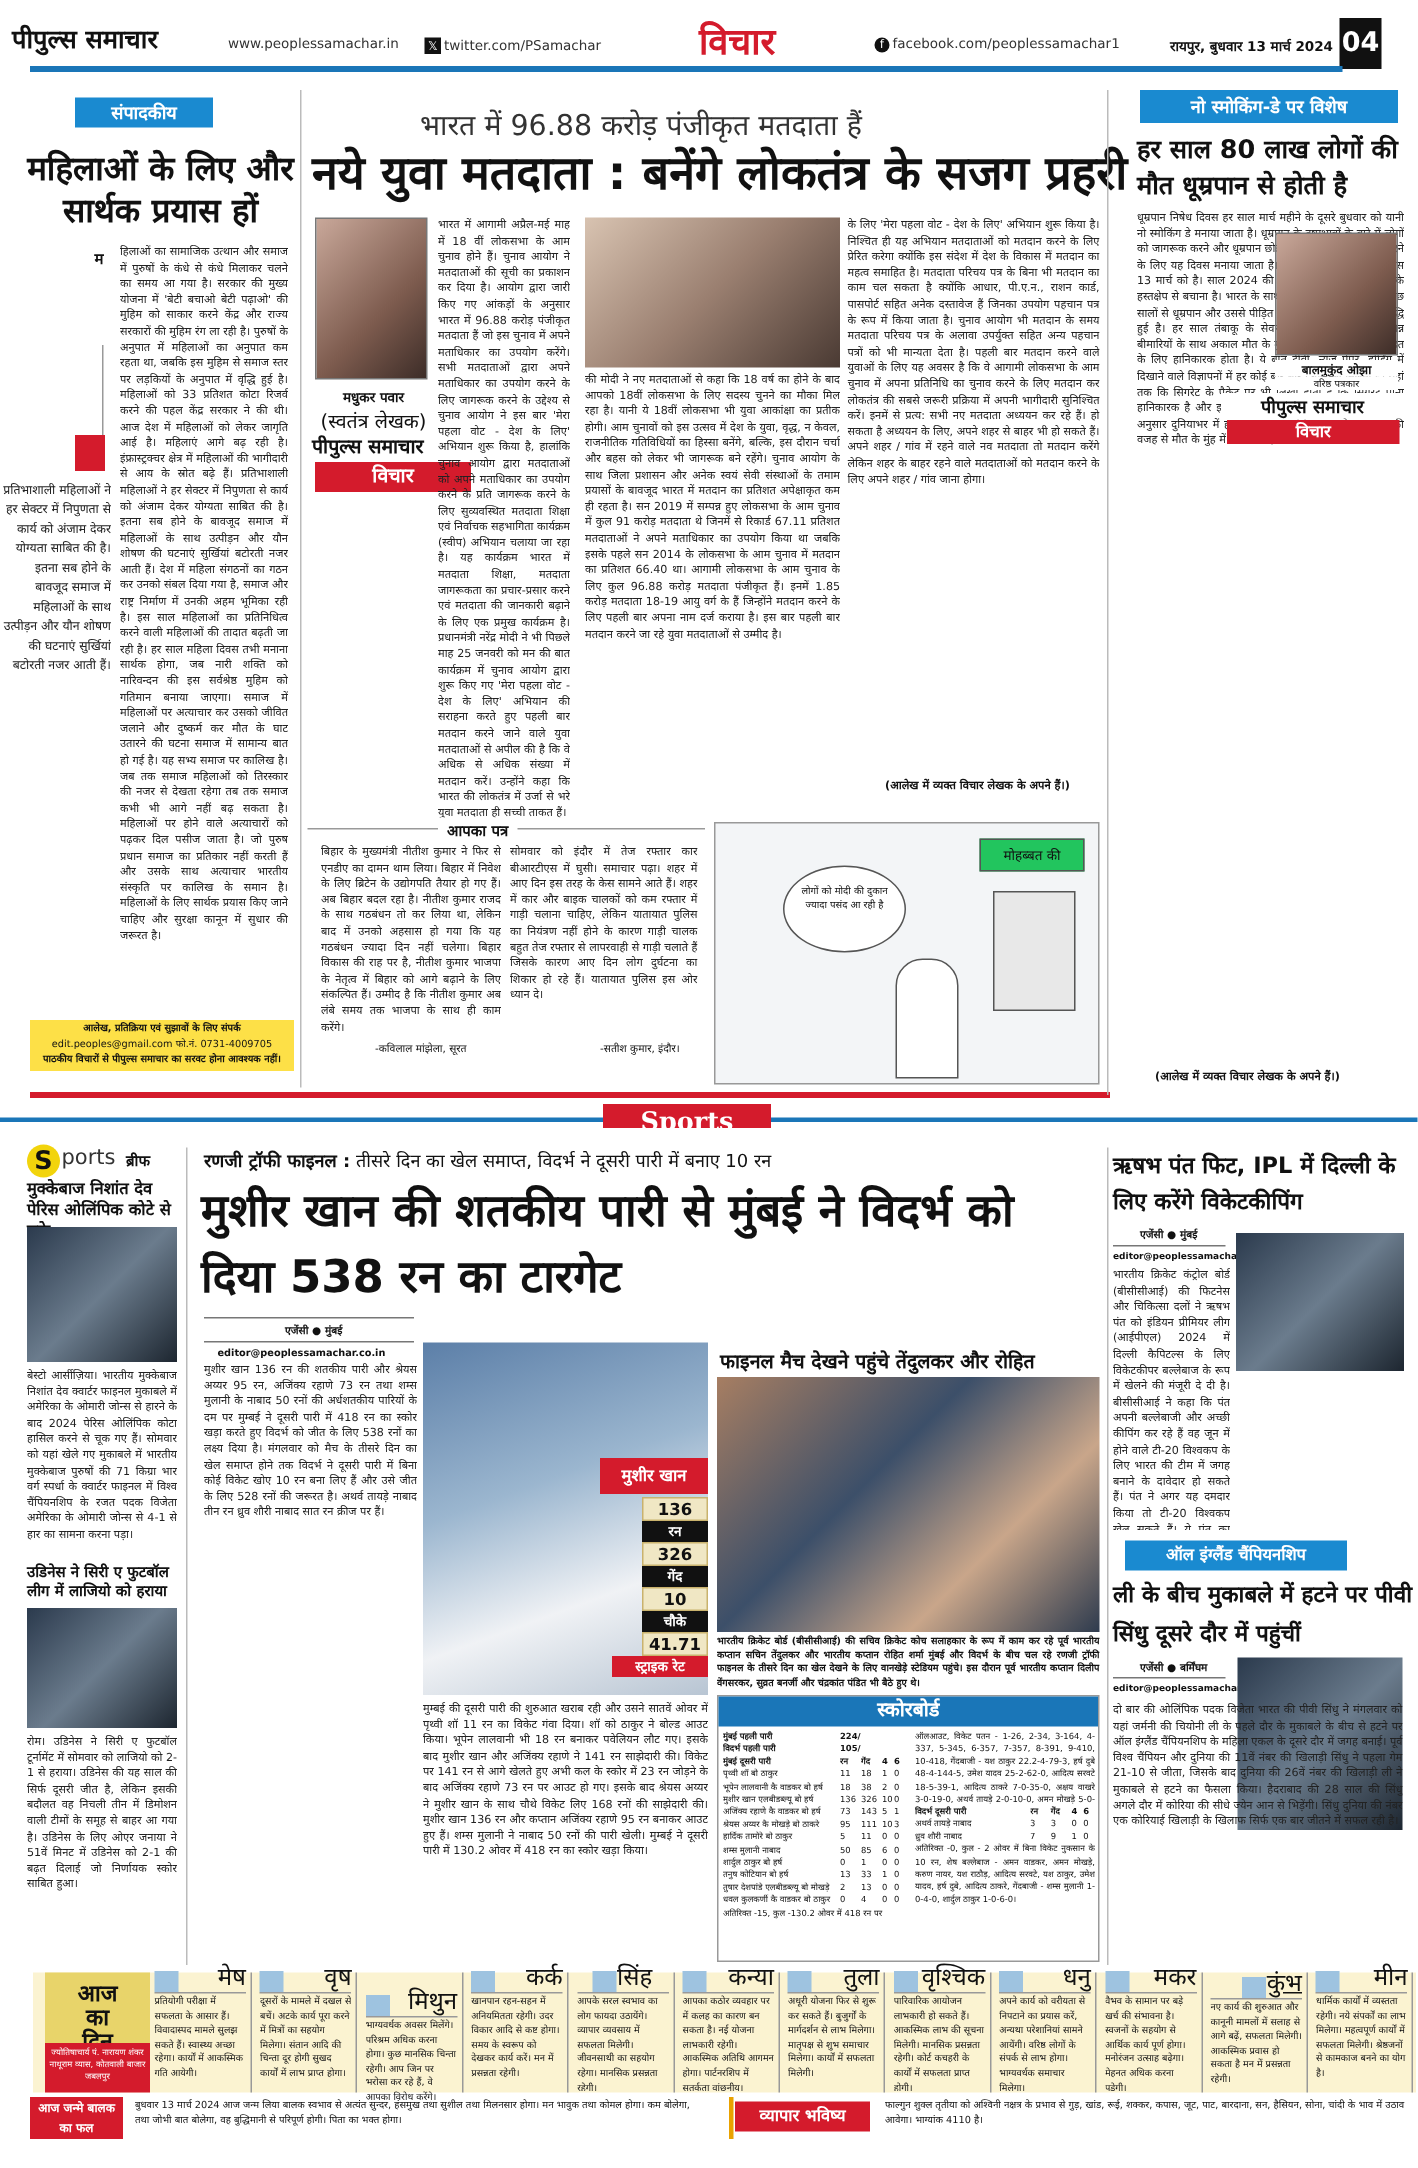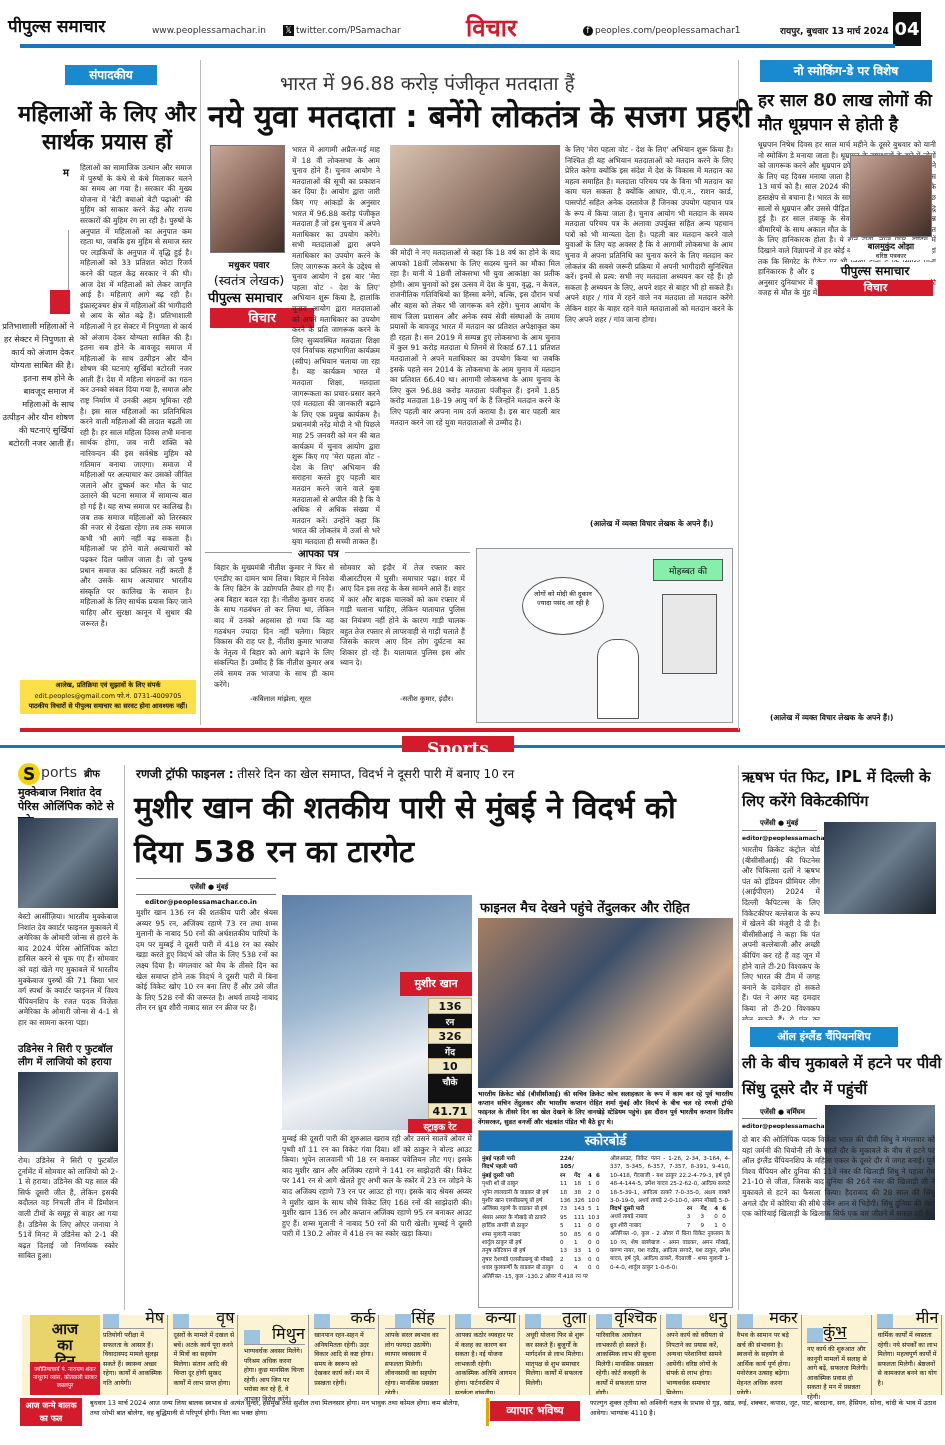--- a/index.html
+++ b/index.html
@@ -34,27 +34,27 @@
 .vline{background:#444;width:1px}
 </style>
 </head>
 <body>
 
 <div id="mast" class="abs">
   <div class="abs logo">पीपुल्स समाचार</div>
   <div class="abs web">www.peoplessamachar.in</div>
   <div class="abs tw"><span class="xi">𝕏</span><span>twitter.com/PSamachar</span></div>
   <div class="abs sec">विचार</div>
-  <div class="abs fb"><span class="fi">f</span><span>peoples.com/peoplessamachar1</span></div>
+  <div class="abs fb"><span class="fi">f</span><span>facebook.com/peoplessamachar1</span></div>
   <div class="abs date">रायपुर, बुधवार 13 मार्च 2024</div>
   <div class="abs page">04</div>
   <div class="abs bar"></div>
 </div>
 
-<div class="abs tagbox" style="left:65px;top:65px;width:92px;height:20px;font-size:12px;line-height:20px">संपादकीय</div>
+<div class="abs tagbox" style="left:50px;top:65px;width:92px;height:20px;font-size:12px;line-height:20px">संपादकीय</div>
 <div class="abs head-hindi" style="left:16px;top:100px;width:182px;font-size:22px;line-height:28px;text-align:center">महिलाओं के लिए और सार्थक प्रयास हों</div>
 <div class="abs" style="left:63px;top:165px;font-size:10px;font-weight:bold">म</div>
 <div class="abs txt" style="left:80px;top:163px;width:112px;height:495px">हिलाओं का सामाजिक उत्थान और समाज में पुरुषों के कंधे से कंधे मिलाकर चलने का समय आ गया है। सरकार की मुख्य योजना में 'बेटी बचाओ बेटी पढ़ाओ' की मुहिम को साकार करने केंद्र और राज्य सरकारों की मुहिम रंग ला रही है। पुरुषों के अनुपात में महिलाओं का अनुपात कम रहता था, जबकि इस मुहिम से समाज स्तर पर लड़कियों के अनुपात में वृद्धि हुई है। महिलाओं को 33 प्रतिशत कोटा रिजर्व करने की पहल केंद्र सरकार ने की थी। आज देश में महिलाओं को लेकर जागृति आई है। महिलाएं आगे बढ़ रही है। इंफ्रास्ट्रक्चर क्षेत्र में महिलाओं की भागीदारी से आय के स्रोत बढ़े हैं। प्रतिभाशाली महिलाओं ने हर सेक्टर में निपुणता से कार्य को अंजाम देकर योग्यता साबित की है। इतना सब होने के बावजूद समाज में महिलाओं के साथ उत्पीड़न और यौन शोषण की घटनाएं सुर्खियां बटोरती नजर आती हैं। देश में महिला संगठनों का गठन कर उनको संबल दिया गया है, समाज और राष्ट्र निर्माण में उनकी अहम भूमिका रही है। इस साल महिलाओं का प्रतिनिधित्व करने वाली महिलाओं की तादात बढ़ती जा रही है। हर साल महिला दिवस तभी मनाना सार्थक होगा, जब नारी शक्ति को नारिवन्दन की इस सर्वश्रेष्ठ मुहिम को गतिमान बनाया जाएगा। समाज में महिलाओं पर अत्याचार कर उसको जीवित जलाने और दुष्कर्म कर मौत के घाट उतारने की घटना समाज में सामान्य बात हो गई है। यह सभ्य समाज पर कालिख है। जब तक समाज महिलाओं को तिरस्कार की नजर से देखता रहेगा तब तक समाज कभी भी आगे नहीं बढ़ सकता है। महिलाओं पर होने वाले अत्याचारों को पढ़कर दिल पसीज जाता है। जो पुरुष प्रधान समाज का प्रतिकार नहीं करती हैं और उसके साथ अत्याचार भारतीय संस्कृति पर कालिख के समान है। महिलाओं के लिए सार्थक प्रयास किए जाने चाहिए और सुरक्षा कानून में सुधार की जरूरत है।</div>
 <div class="abs" style="left:68px;top:230px;width:1px;height:60px;background:#999"></div>
 <div class="abs redbar" style="left:50px;top:290px;width:20px;height:24px"></div>
 <div class="abs" style="left:2px;top:320px;width:72px;font-size:8.2px;line-height:13px;text-align:right;color:#222;overflow:hidden;height:170px">प्रतिभाशाली महिलाओं ने हर सेक्टर में निपुणता से कार्य को अंजाम देकर योग्यता साबित की है। इतना सब होने के बावजूद समाज में महिलाओं के साथ उत्पीड़न और यौन शोषण की घटनाएं सुर्खियां बटोरती नजर आती हैं।</div>
 <div class="abs" style="left:20px;top:680px;width:176px;height:34px;background:#fde047;text-align:center;font-size:6.5px;line-height:10.5px">
   <div style="font-weight:bold">आलेख, प्रतिक्रिया एवं सुझावों के लिए संपर्क</div>
   <div>edit.peoples@gmail.com फो.नं. 0731-4009705</div>
   <div style="font-weight:bold">पाठकीय विचारों से पीपुल्स समाचार का सरवट होना आवश्यक नहीं।</div>
@@ -79,21 +79,21 @@
 <div class="abs" style="left:590px;top:518px;font-size:7.5px;font-weight:bold">(आलेख में व्यक्त विचार लेखक के अपने हैं।)</div>
 
 <div class="abs" style="left:205px;top:552px;width:265px;height:1px;background:#999"></div>
 <div class="abs" style="left:292px;top:546px;background:#fff;padding:0 6px;font-size:10px;font-weight:bold">आपका पत्र</div>
 <div class="abs txt" style="left:214px;top:563px;width:120px;height:130px">बिहार के मुख्यमंत्री नीतीश कुमार ने फिर से एनडीए का दामन थाम लिया। बिहार में निवेश के लिए ब्रिटेन के उद्योगपति तैयार हो गए हैं। अब बिहार बदल रहा है। नीतीश कुमार राजद के साथ गठबंधन तो कर लिया था, लेकिन बाद में उनको अहसास हो गया कि यह गठबंधन ज्यादा दिन नहीं चलेगा। बिहार विकास की राह पर है, नीतीश कुमार भाजपा के नेतृत्व में बिहार को आगे बढ़ाने के लिए संकल्पित हैं। उम्मीद है कि नीतीश कुमार अब लंबे समय तक भाजपा के साथ ही काम करेंगे।</div>
 <div class="abs" style="left:250px;top:694px;font-size:7px">-कविलाल मांझेला, सूरत</div>
 <div class="abs txt" style="left:340px;top:563px;width:125px;height:130px">सोमवार को इंदौर में तेज रफ्तार कार बीआरटीएस में घुसी। समाचार पढ़ा। शहर में आए दिन इस तरह के केस सामने आते हैं। शहर में कार और बाइक चालकों को कम रफ्तार में गाड़ी चलाना चाहिए, लेकिन यातायात पुलिस का नियंत्रण नहीं होने के कारण गाड़ी चालक बहुत तेज रफ्तार से लापरवाही से गाड़ी चलाते हैं जिसके कारण आए दिन लोग दुर्घटना का शिकार हो रहे हैं। यातायात पुलिस इस ओर ध्यान दे।</div>
 <div class="abs" style="left:400px;top:694px;font-size:7px">-सतीश कुमार, इंदौर।</div>
 
 <div class="abs cartoon" style="left:476px;top:548px;width:257px;height:175px">
-  <div class="abs" style="left:176px;top:10px;width:70px;height:22px;background:#86efac;border:1px solid #555;font-size:9px;text-align:center;line-height:22px">मोहब्बत की</div>
+  <div class="abs" style="left:176px;top:10px;width:70px;height:22px;background:#22c55e;border:1px solid #555;font-size:9px;text-align:center;line-height:22px">मोहब्बत की</div>
   <div class="abs" style="left:45px;top:28px;width:82px;height:58px;border:1px solid #555;border-radius:50%;background:#fff;font-size:6.5px;line-height:9px;text-align:center;padding:12px 6px">लोगों को मोदी की दुकान ज्यादा पसंद आ रही है</div>
   <div class="abs" style="left:120px;top:90px;width:42px;height:80px;background:#fff;border:1px solid #555;border-radius:18px 18px 0 0"></div>
   <div class="abs" style="left:185px;top:45px;width:55px;height:80px;background:#e8e8e8;border:1px solid #555"></div>
 </div>
 
 <div class="abs vline" style="left:738px;top:60px;height:670px;background:#bbb"></div>
 <div class="abs tagbox" style="left:760px;top:60px;width:172px;height:22px;font-size:12px;line-height:22px">नो स्मोकिंग-डे पर विशेष</div>
 <div class="abs head-hindi" style="left:758px;top:88px;width:180px;font-size:17px;line-height:24px">हर साल 80 लाख लोगों की मौत धूम्रपान से होती है</div>
 <div class="abs txt" style="left:758px;top:140px;width:178px;height:580px">धूम्रपान निषेध दिवस हर साल मार्च महीने के दूसरे बुधवार को यानी नो स्मोकिंग डे मनाया जाता है। धूम्रपान के दुष्प्रभावों के बारे में लोगों को जागरूक करने और धूम्रपान छोड़ने के लिए लोगों को प्रेरित करने के लिए यह दिवस मनाया जाता है। इस साल धूम्रपान निषेध दिवस 13 मार्च को है। साल 2024 की थीम बच्चों को तंबाकू उद्योग के हस्तक्षेप से बचाना है। भारत के साथ ही सम्पूर्ण विश्व में पिछले कुछ सालों से धूम्रपान और उससे पीड़ित लोगों की संख्या में लगातार वृद्धि हुई है। हर साल तंबाकू के सेवन से हजारों लोगों की विभिन्न बीमारियों के साथ अकाल मौत के मुंह में धकेल देता। धूम्रपान सेहत के लिए हानिकारक होता है। ये बात टीवी, न्यूज पेपर, होर्डिंग में दिखाने वाले विज्ञापनों में हर कोई बार बार देखने को मिलती है। यहां तक कि सिगरेट के पैकेट पर भी लिखा होता है कि सिगरेट पीना हानिकारक है और इससे कैंसर होता है। विश्व स्वास्थ्य संगठन के अनुसार दुनियाभर में हर साल लगभग 80 लाख लोग धूम्रपान की वजह से मौत के मुंह में चले जाते हैं।</div>
 <div class="abs photo" style="left:850px;top:155px;width:82px;height:82px;border:1px solid #777"></div>
@@ -125,21 +125,21 @@
 <div class="abs" style="left:145px;top:898px;font-size:6.5px;font-weight:bold">editor@peoplessamachar.co.in</div>
 <div class="abs txt" style="left:136px;top:908px;width:142px;height:400px">मुशीर खान 136 रन की शतकीय पारी और श्रेयस अय्यर 95 रन, अजिंक्य रहाणे 73 रन तथा शम्स मुलानी के नाबाद 50 रनों की अर्धशतकीय पारियों के दम पर मुम्बई ने दूसरी पारी में 418 रन का स्कोर खड़ा करते हुए विदर्भ को जीत के लिए 538 रनों का लक्ष्य दिया है। मंगलवार को मैच के तीसरे दिन का खेल समाप्त होने तक विदर्भ ने दूसरी पारी में बिना कोई विकेट खोए 10 रन बना लिए हैं और उसे जीत के लिए 528 रनों की जरूरत है। अथर्व तायड़े नाबाद तीन रन ध्रुव शौरी नाबाद सात रन क्रीज पर हैं।</div>
 <div class="abs photo-stadium" style="left:282px;top:895px;width:190px;height:235px"></div>
 <div class="abs" style="left:400px;top:972px;width:72px;height:24px;background:#d41b2c;color:#fff;font-weight:bold;font-size:11px;text-align:center;line-height:24px">मुशीर खान</div>
 <div class="abs" style="left:428px;top:998px;width:44px" id="statcard">
     <div class="sb" style="height: 16px; line-height: 16px;">136</div>
     <div class="sb dark" style="height: 14px; line-height: 14px; font-size: 9px;">रन</div>
     <div class="sb" style="height: 16px; line-height: 16px;">326</div>
     <div class="sb dark" style="height: 14px; line-height: 14px; font-size: 9px;">गेंद</div>
     <div class="sb" style="height: 16px; line-height: 16px;">10</div>
-    <div class="sb dark" style="height: 29px; line-height: 14px; font-size: 9px;">चौके</div>
+    <div class="sb dark" style="height: 14px; line-height: 14px; font-size: 9px;">चौके</div>
     <div class="sb" style="height: 16px; line-height: 16px;">41.71</div>
     <div class="sb dark" style="height: 14px; line-height: 14px; font-size: 9px; background: rgb(212, 27, 44); border-color: rgb(212, 27, 44); margin-left: -20px;">स्ट्राइक रेट</div>
   </div>
 <div class="abs txt" style="left:282px;top:1134px;width:190px;height:175px">मुम्बई की दूसरी पारी की शुरुआत खराब रही और उसने सातवें ओवर में पृथ्वी शॉ 11 रन का विकेट गंवा दिया। शॉ को ठाकुर ने बोल्ड आउट किया। भूपेन लालवानी भी 18 रन बनाकर पवेलियन लौट गए। इसके बाद मुशीर खान और अजिंक्य रहाणे ने 141 रन साझेदारी की। विकेट पर 141 रन से आगे खेलते हुए अभी कल के स्कोर में 23 रन जोड़ने के बाद अजिंक्य रहाणे 73 रन पर आउट हो गए। इसके बाद श्रेयस अय्यर ने मुशीर खान के साथ चौथे विकेट लिए 168 रनों की साझेदारी की। मुशीर खान 136 रन और कप्तान अजिंक्य रहाणे 95 रन बनाकर आउट हुए हैं। शम्स मुलानी ने नाबाद 50 रनों की पारी खेली। मुम्बई ने दूसरी पारी में 130.2 ओवर में 418 रन का स्कोर खड़ा किया।</div>
 
 <div class="abs head-hindi" style="left:480px;top:898px;width:250px;font-size:13px">फाइनल मैच देखने पहुंचे तेंदुलकर और रोहित</div>
 <div class="abs photo-crowd" style="left:478px;top:918px;width:255px;height:170px"></div>
 <div class="abs" style="left:478px;top:1090px;width:255px;height:38px;font-size:6.4px;line-height:9.2px;text-align:justify;overflow:hidden;font-weight:bold">भारतीय क्रिकेट बोर्ड (बीसीसीआई) की सचिव क्रिकेट कोच सलाहकार के रूप में काम कर रहे पूर्व भारतीय कप्तान सचिन तेंदुलकर और भारतीय कप्तान रोहित शर्मा मुंबई और विदर्भ के बीच चल रहे रणजी ट्रॉफी फाइनल के तीसरे दिन का खेल देखने के लिए वानखेड़े स्टेडियम पहुंचे। इस दौरान पूर्व भारतीय कप्तान दिलीप वेंगसरकर, सुव्रत बनर्जी और चंद्रकांत पंडित भी बैठे हुए थे।</div>
 
 <div class="abs" style="left:478px;top:1130px;width:255px;height:178px;border:1px solid #999">
@@ -357,21 +357,21 @@
       <div style="font-size: 6.3px; line-height: 9.6px; height: 64px; overflow: hidden; margin-top: 1px;">अपने कार्य को वरीयता से निपटाने का प्रयास करें, अन्यथा परेशानियां सामने आयेंगी। वरिष्ठ लोगों के संपर्क से लाभ होगा। भाग्यवर्धक समाचार मिलेगा।</div>
     </div>
     <div style="position: absolute; top: 0px; left: 633.6px; width: 68px; height: 80px; border-right: 1px solid rgb(153, 153, 153); padding: 0px 3px;">
       <div style="height: 14px; display: flex; justify-content: space-between; align-items: flex-end; border-bottom: 1px solid rgb(153, 153, 153);">
         <span style="width: 16px; height: 14px; background: rgb(158, 195, 224); display: inline-block;"></span>
         <span class="lbl">मकर</span>
       </div>
       <div style="font-size: 6.3px; line-height: 9.6px; height: 64px; overflow: hidden; margin-top: 1px;">वैभव के सामान पर बड़े खर्च की संभावना है। स्वजनों के सहयोग से आर्थिक कार्य पूर्ण होगा। मनोरंजन उत्साह बढ़ेगा। मेहनत अधिक करना पड़ेगी।</div>
     </div>
     <div style="position: absolute; top: 0px; left: 704px; width: 68px; height: 80px; border-right: 1px solid rgb(153, 153, 153); padding: 0px 3px;">
-      <div style="height: 28px; display: flex; justify-content: flex-start; align-items: flex-end; border-bottom: 1px solid rgb(153, 153, 153); text-decoration: underline;">
+      <div style="height: 18px; display: flex; justify-content: flex-end; align-items: flex-end; border-bottom: 1px solid rgb(153, 153, 153); text-decoration: underline;">
         <span style="width: 16px; height: 14px; background: rgb(158, 195, 224); display: inline-block;"></span>
         <span class="lbl">कुंभ</span>
       </div>
       <div style="font-size: 6.3px; line-height: 9.6px; height: 64px; overflow: hidden; margin-top: 1px;">नए कार्य की शुरुआत और कानूनी मामलों में सलाह से आगे बढ़ें, सफलता मिलेगी। आकस्मिक प्रवास हो सकता है मन में प्रसन्नता रहेगी।</div>
     </div>
     <div style="position: absolute; top: 0px; left: 774.4px; width: 68px; height: 80px; border-right: 1px solid rgb(153, 153, 153); padding: 0px 3px;">
       <div style="height: 14px; display: flex; justify-content: space-between; align-items: flex-end; border-bottom: 1px solid rgb(153, 153, 153);">
         <span style="width: 16px; height: 14px; background: rgb(158, 195, 224); display: inline-block;"></span>
         <span class="lbl">मीन</span>
       </div>

